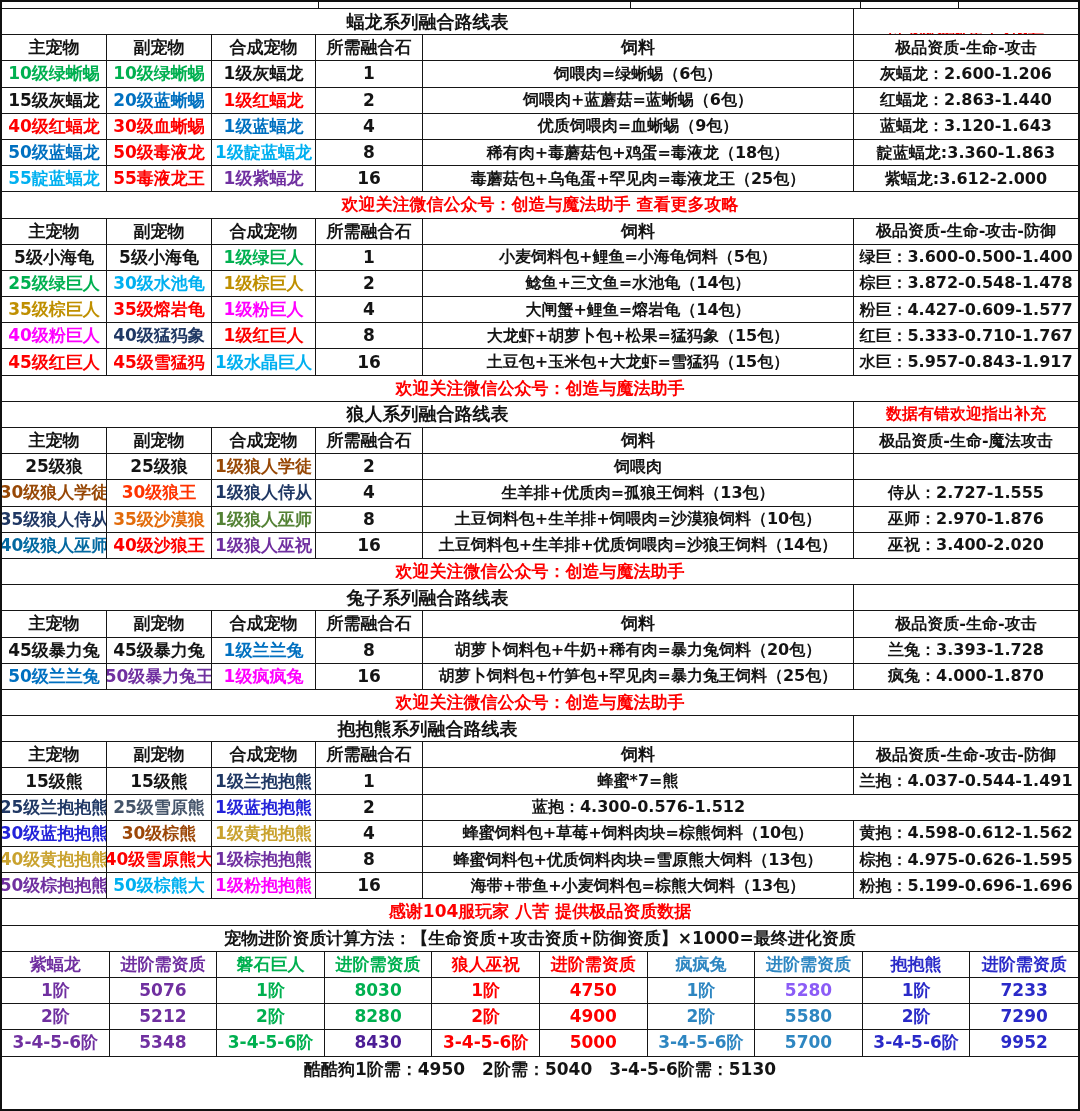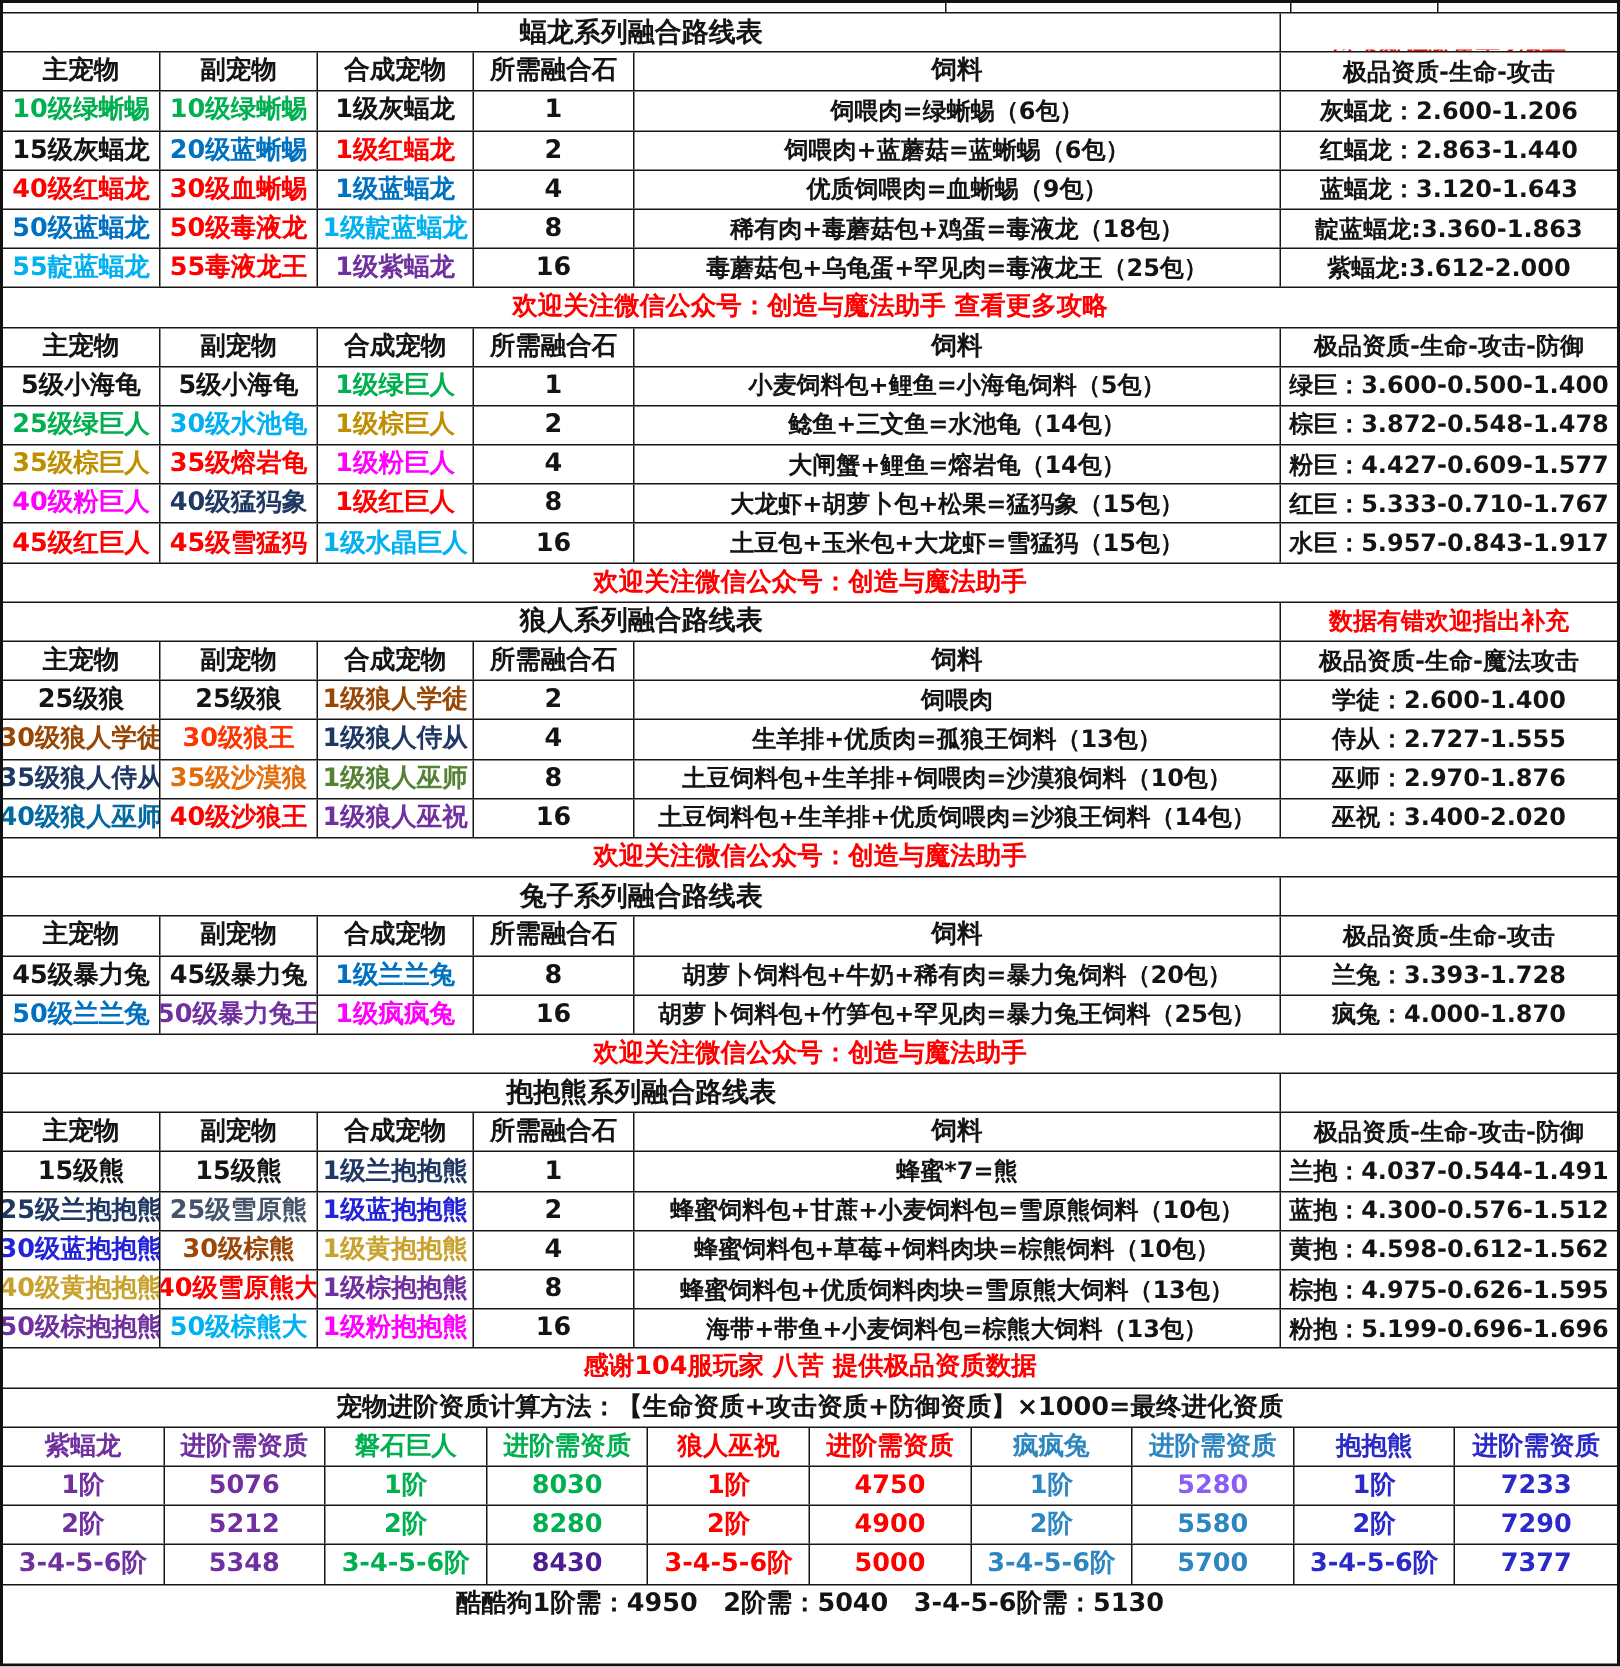--- a/index.html
+++ b/index.html
@@ -161,21 +161,20 @@
         <div class="cell header-cell">所需融合石</div>
         <div class="cell header-cell">饲料</div>
         <div class="cell header-cell qual last">极品资质-生命-魔法攻击</div>
       </div>
       <div class="row row6">
         <div class="cell data-cell">25级狼</div>
         <div class="cell data-cell">25级狼</div>
         <div class="cell data-cell" style="color: rgb(151, 72, 6);">1级狼人学徒</div>
         <div class="cell data-cell">2</div>
         <div class="cell data-cell feed">饲喂肉</div>
-        <div class="cell data-cell qual last">学徒：2.600-1.400</div>
       </div>
       <div class="row row6">
         <div class="cell data-cell" style="color: rgb(151, 72, 6);">30级狼人学徒</div>
         <div class="cell data-cell" style="color: rgb(255, 51, 0);">30级狼王</div>
         <div class="cell data-cell" style="color: rgb(32, 56, 100);">1级狼人侍从</div>
         <div class="cell data-cell">4</div>
         <div class="cell data-cell feed">生羊排+优质肉=孤狼王饲料（13包）</div>
         <div class="cell data-cell qual last">侍从：2.727-1.555</div>
       </div>
       <div class="row row6">
@@ -246,21 +245,20 @@
         <div class="cell data-cell" style="color: rgb(32, 56, 100);">1级兰抱抱熊</div>
         <div class="cell data-cell">1</div>
         <div class="cell data-cell feed">蜂蜜*7=熊</div>
         <div class="cell data-cell qual last">兰抱：4.037-0.544-1.491</div>
       </div>
       <div class="row row6">
         <div class="cell data-cell" style="color: rgb(32, 56, 100);">25级兰抱抱熊</div>
         <div class="cell data-cell" style="color: rgb(68, 84, 106);">25级雪原熊</div>
         <div class="cell data-cell" style="color: rgb(35, 35, 217);">1级蓝抱抱熊</div>
         <div class="cell data-cell">2</div>
-        <div class="cell data-cell feed">蜂蜜饲料包+甘蔗+小麦饲料包=雪原熊饲料（10包）</div>
         <div class="cell data-cell qual last">蓝抱：4.300-0.576-1.512</div>
       </div>
       <div class="row row6">
         <div class="cell data-cell" style="color: rgb(35, 35, 217);">30级蓝抱抱熊</div>
         <div class="cell data-cell" style="color: rgb(156, 71, 8);">30级棕熊</div>
         <div class="cell data-cell" style="color: rgb(201, 162, 46);">1级黄抱抱熊</div>
         <div class="cell data-cell">4</div>
         <div class="cell data-cell feed">蜂蜜饲料包+草莓+饲料肉块=棕熊饲料（10包）</div>
         <div class="cell data-cell qual last">黄抱：4.598-0.612-1.562</div>
       </div>
@@ -325,19 +323,19 @@
       <div class="row row10">
         <div class="cell data-cell" style="color: rgb(112, 48, 160);">3-4-5-6阶</div>
         <div class="cell data-cell" style="color: rgb(112, 48, 160);">5348</div>
         <div class="cell data-cell" style="color: rgb(0, 176, 80);">3-4-5-6阶</div>
         <div class="cell data-cell" style="color: #4c1d95;">8430</div>
         <div class="cell data-cell" style="color: rgb(254, 0, 0);">3-4-5-6阶</div>
         <div class="cell data-cell" style="color: rgb(254, 0, 0);">5000</div>
         <div class="cell data-cell" style="color: rgb(46, 134, 193);">3-4-5-6阶</div>
         <div class="cell data-cell" style="color: rgb(46, 134, 193);">5700</div>
         <div class="cell data-cell" style="color: rgb(42, 42, 200);">3-4-5-6阶</div>
-        <div class="cell data-cell last" style="color: rgb(42, 42, 200);">7377</div>
+        <div class="cell data-cell last" style="color: rgb(42, 42, 200);">9952</div>
       </div>
       <div class="row full-row">
         <div class="cell last">酷酷狗1阶需：4950　2阶需：5040　3-4-5-6阶需：5130</div>
       </div>
     </div>
 </div>
 
 </body></html>

